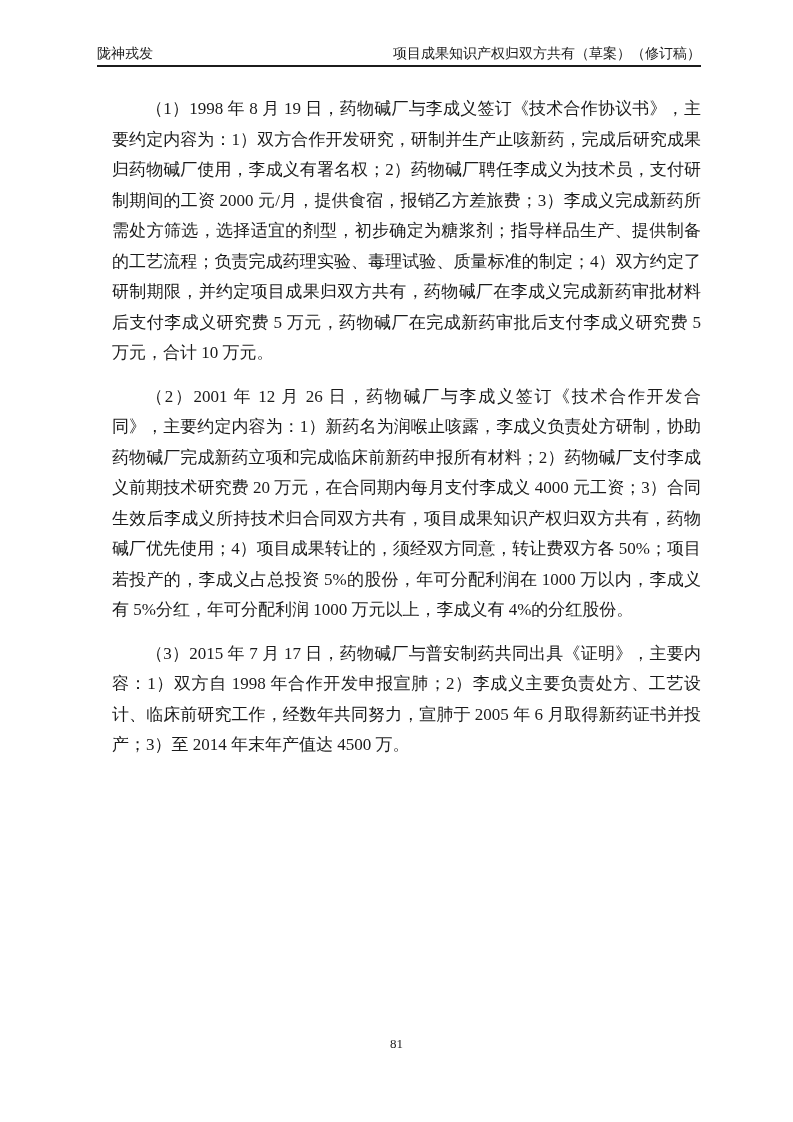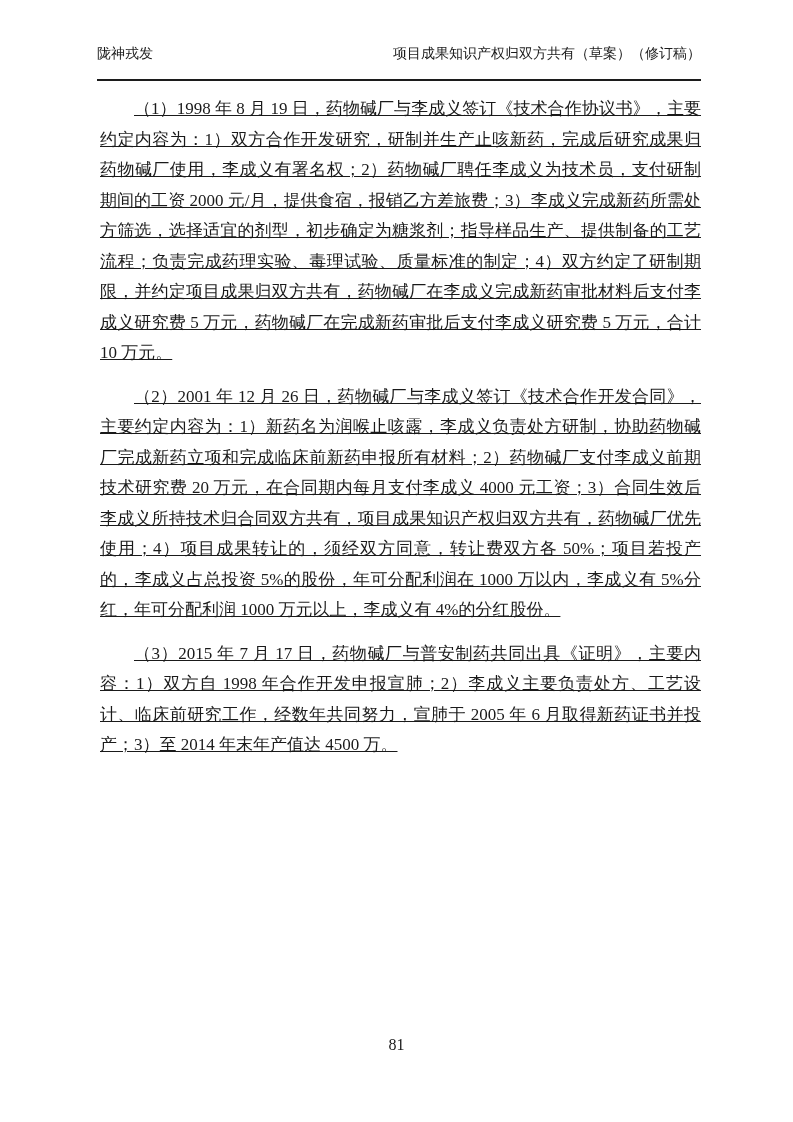--- a/index.html
+++ b/index.html
@@ -20,50 +20,49 @@
     position: absolute;
     top: 45px;
     left: 97px;
     width: 604px;
     display: flex;
     justify-content: space-between;
     align-items: flex-end;
     font-size: 14px;
     line-height: 18px;
     border-bottom: 2px solid #1c1c1c;
-    padding-bottom: 16px;
+    padding-bottom: 2px;
   }
   .header .left {
     white-space: nowrap;
   }
   .header .right {
     white-space: nowrap;
   }
   .content {
     position: absolute;
     top: 94px;
     left: 100px;
     width: 601px;
     font-size: 17px;
     line-height: 30.5px;
     text-align: justify;
     text-justify: inter-ideograph;
   }
   .content p {
-    margin: 0 0 13px 0;
+    margin: 0 0 13px 12px;
     text-indent: 2em;
-    text-decoration: underline;
   }
   .footer {
     position: absolute;
     top: 1036px;
     left: 0;
     width: 100%;
     text-align: center;
-    font-size: 16px;
+    font-size: 13px;
     color: #1a1a1a;
   }
 </style>
 </head>
 <body>
 
 <div class="page">
 
   <div class="header">
     <span class="left">陇神戎发</span>

